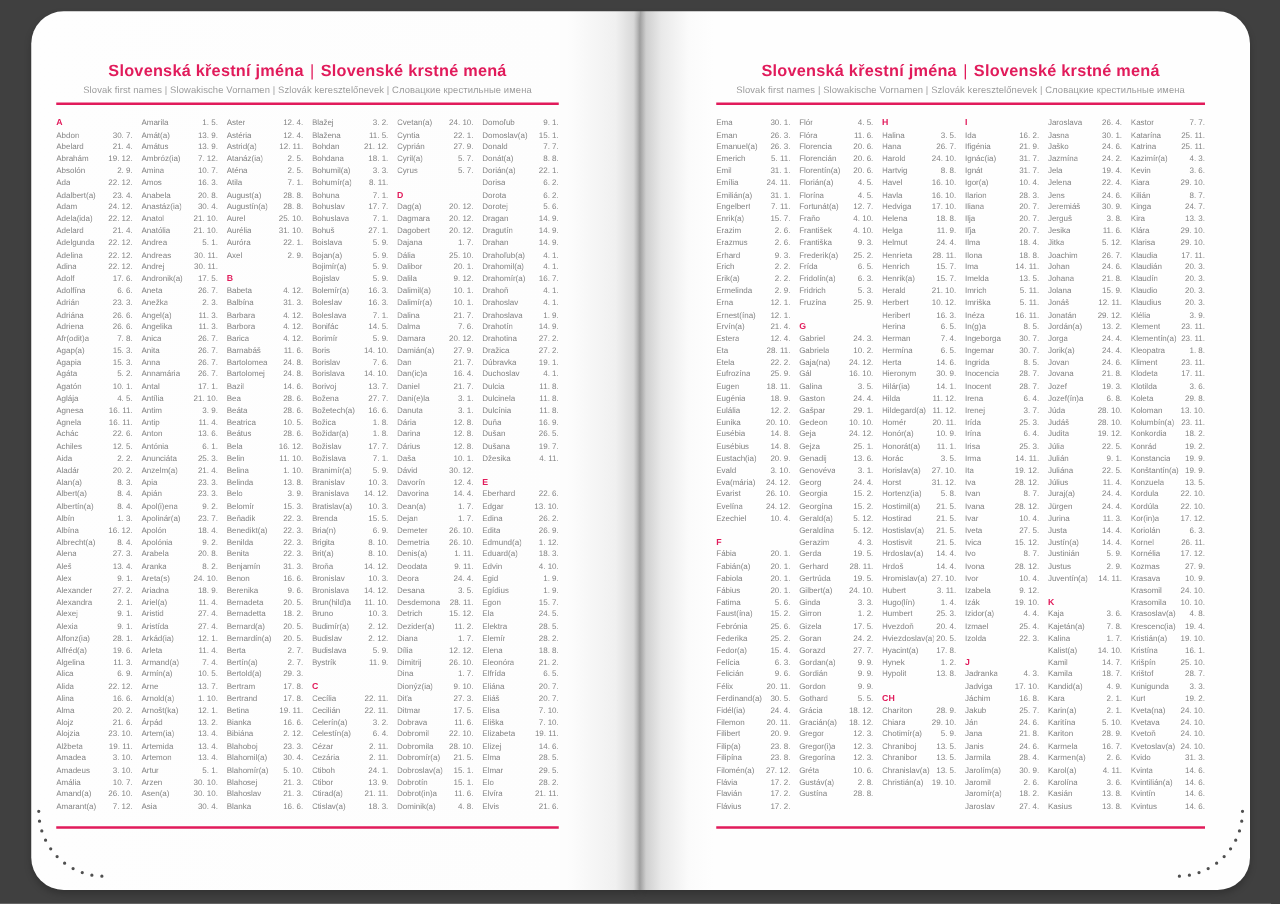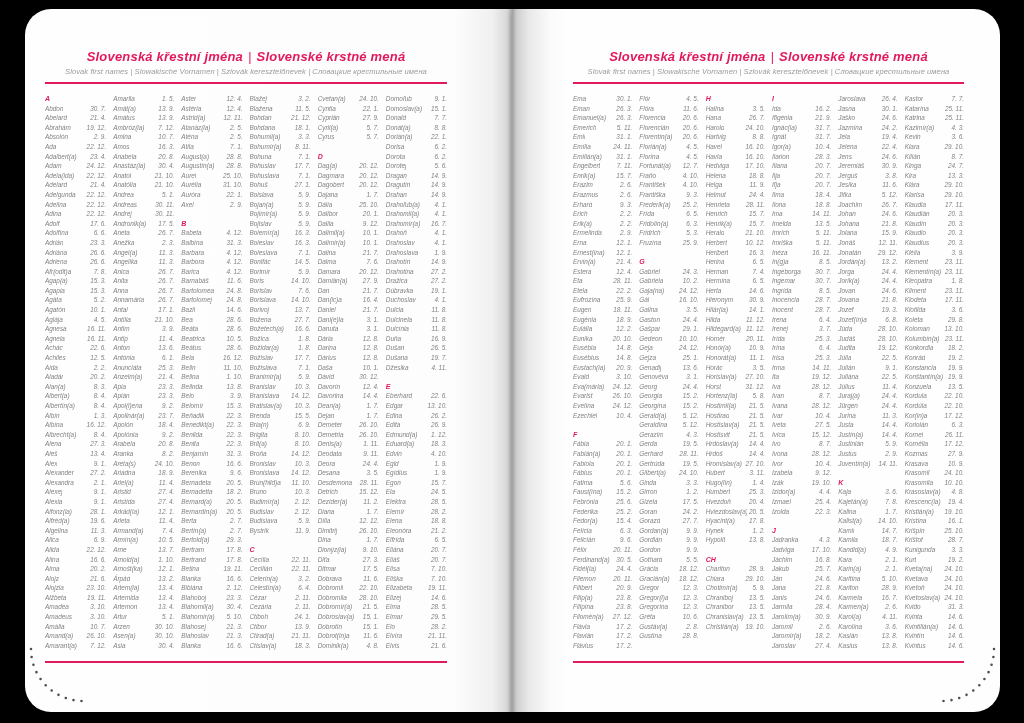--- a/index.html
+++ b/index.html
@@ -2,21 +2,21 @@
 <html><head>
 <meta charset="utf-8">
 <style>
   :root{
     --pink:#e11b5b;
     --ink:#828282;
     --sub:#9b9b9b;
   }
   html,body{margin:0;padding:0;}
   body{width:1024px;height:723px;overflow:hidden;font-family:"Liberation Sans",sans-serif;}
-  .scene{position:relative;width:1024px;height:723px;background:#000000;overflow:hidden;font-style:italic;}
+  .scene{position:relative;width:1024px;height:723px;background:#404040;overflow:hidden;}
   .page{position:absolute;top:9px;height:703px;box-shadow:0 3px 6px rgba(0,0,0,.22);}
   .page.left{
     left:25px;width:487px;border-radius:26px 0 0 26px;
     background:linear-gradient(to right,#fefefe 0%,#fdfdfd 88%,#f0f0f0 96%,#d8d8d8 99%,#b0b0b0 100%);
   }
   .page.right{
     left:512px;width:488px;border-radius:0 26px 26px 0;
     background:linear-gradient(to right,#9f9f9f 0%,#cfcfcf 1%,#e9e9e9 3.5%,#fbfbfb 8%,#fefefe 12%,#fefefe 100%);
   }
   .block-l{left:20px;width:402px;}

